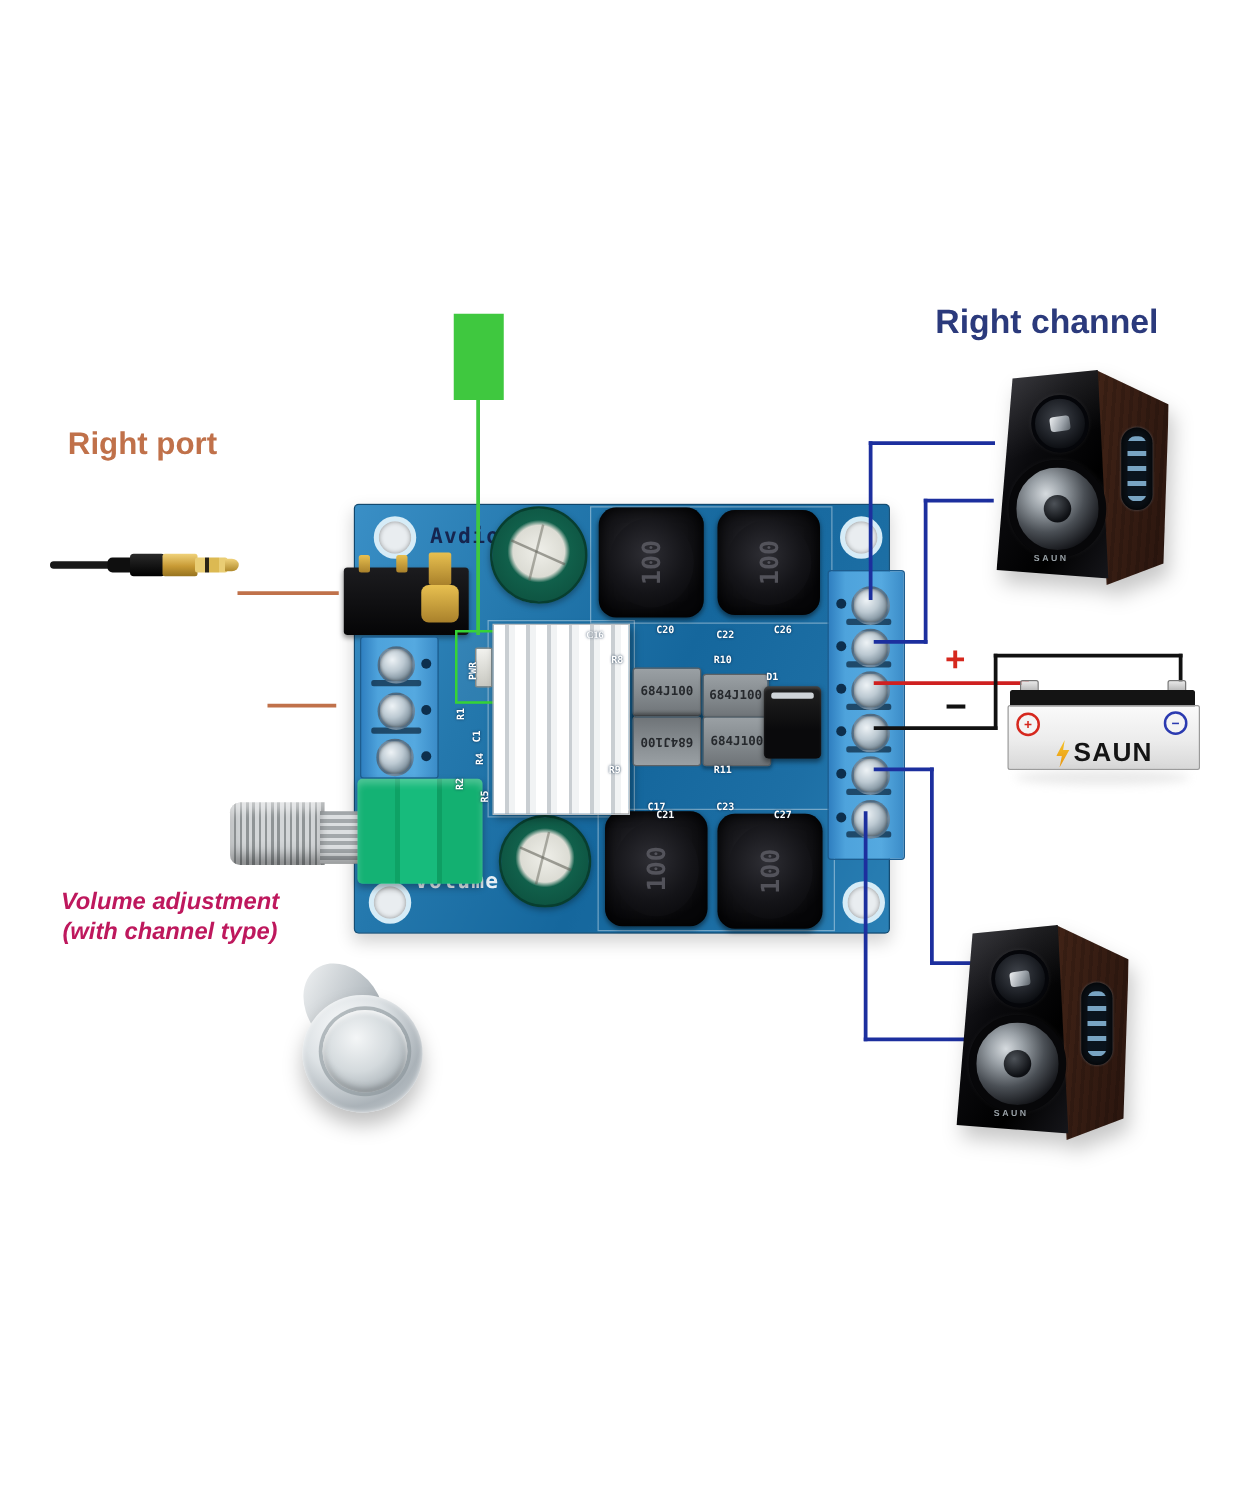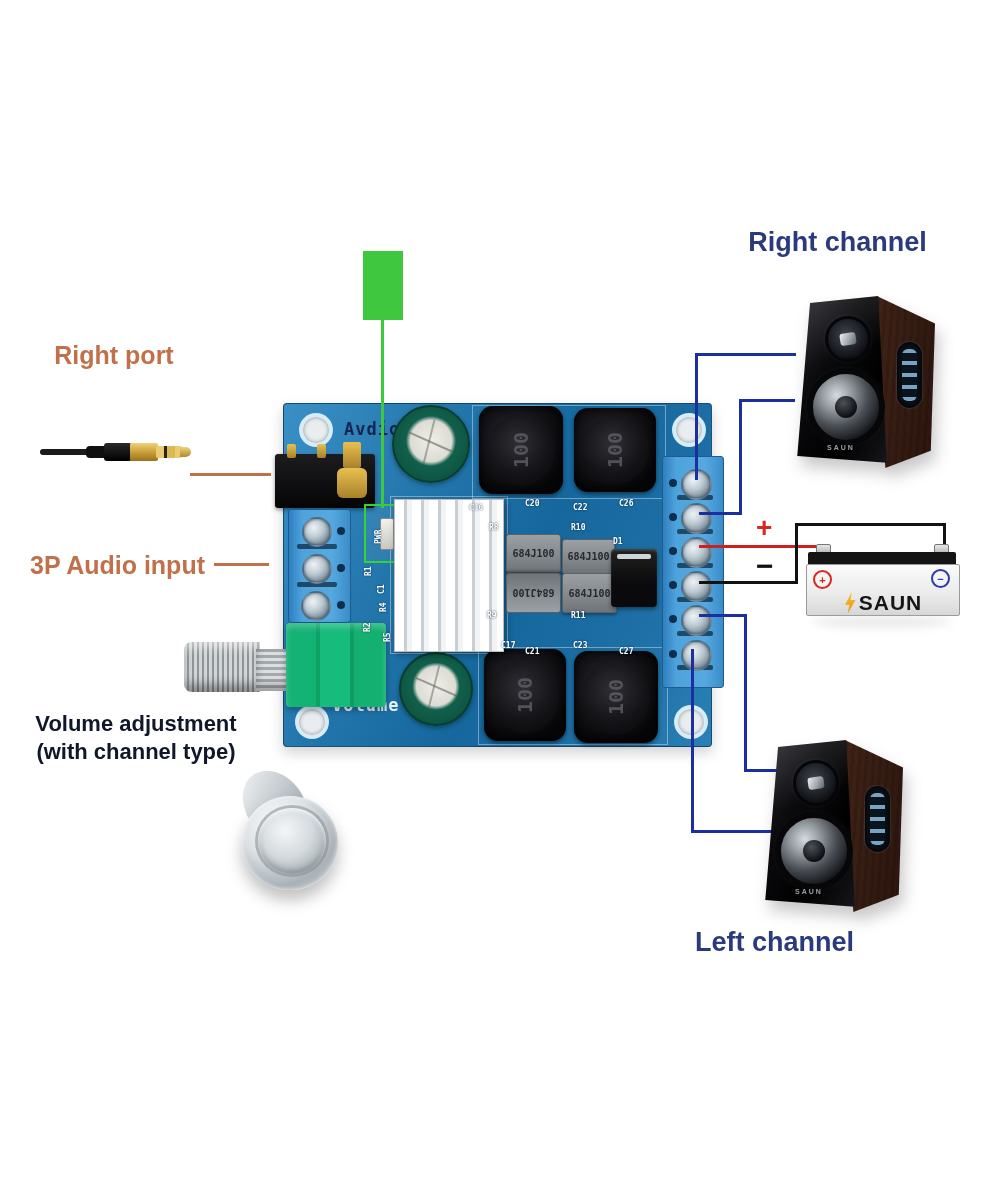--- a/index.html
+++ b/index.html
@@ -3,21 +3,21 @@
 <meta charset="utf-8">
 <style>
   html,body{margin:0;padding:0;background:#fff;}
   .canvas{position:relative;width:1000px;height:1200px;background:#fff;overflow:hidden;
           font-family:"Liberation Sans",sans-serif;}
   
   .ann{position:absolute;text-align:center;line-height:1.25;}
   .ann-green{color:#3fc83f;font-size:23px;font-weight:600;}
   .ann-navy{color:#2b3a7c;font-size:27px;font-weight:600;}
   .ann-orange{color:#c0714a;font-size:25px;font-weight:600;}
-  .ann-dark{color:#0f172a;font-size:22px;font-weight:600;}
+  .ann-dark{color:#be185d;font-size:19px;font-weight:600;font-style:italic;}
   .ann-red{color:#d6281e;font-size:25px;font-weight:600;}
   .plusminus{position:absolute;font-weight:700;line-height:1;}
   
   .wire{position:absolute;z-index:5;}
   .w-blue{background:#1c2f9e;}
   .w-green{background:#3fc83f;}
   .w-red{background:#cf2020;}
   .w-black{background:#111111;}
   .w-orange{background:#c0714a;}
   
@@ -139,30 +139,28 @@
         box-shadow:inset 0 2px 4px rgba(255,255,255,.9),inset 0 -3px 6px rgba(0,0,0,.25),0 0 0 3px rgba(130,140,146,.55);}
 </style>
 </head>
 <body>
 
 <div class="canvas">
 
   <div class="green-rect" style="left:363px;top:251px;width:40px;height:69px;"></div>
   <div class="ann ann-green" style="left:420px;top:257px;width:210px;">
   </div>
-  <div class="ann ann-navy" style="left:745px;top:226px;width:185px;">Right channel</div>
+  <div class="ann ann-navy" style="left:745px;top:241px;width:185px;">Right channel</div>
   <div class="ann ann-orange" style="left:28px;top:340px;width:172px;">
     <div>Right port</div>
   </div>
-  <div class="ann ann-orange" style="left:30px;top:550px;width:182px;text-align:left;">3P Audio input</div>
   <div class="ann ann-dark" style="left:25px;top:710px;width:222px;">
     <div>Volume adjustment</div>
     <div>(with channel type)</div>
   </div>
-  <div class="ann ann-navy" style="left:692px;top:926px;width:165px;">Left channel</div>
   <div class="plusminus" style="left:756px;top:514px;font-size:28px;color:#d6281e;">+</div>
   <div class="plusminus" style="left:756px;top:551px;font-size:30px;color:#111;">−</div>
 
   <div class="wire w-green" style="left:381px;top:320px;width:3px;height:188px;"></div>
   <div class="wire w-blue" style="left:695px;top:353px;width:3px;height:127px;"></div>
   <div class="wire w-blue" style="left:695px;top:353px;width:101px;height:3px;"></div>
   <div class="wire w-blue" style="left:699px;top:512px;width:43px;height:3px;"></div>
   <div class="wire w-blue" style="left:739px;top:399px;width:3px;height:116px;"></div>
   <div class="wire w-blue" style="left:739px;top:399px;width:56px;height:3px;"></div>
   <div class="wire w-red" style="left:699px;top:545px;width:124px;height:3px;"></div>
@@ -292,21 +290,21 @@
 
     <span class="ref" style="left:185px;top:99px;font-family:Liberation Serif, serif;">C16</span>
     <span class="ref" style="left:241px;top:95px;">C20</span>
     <span class="ref" style="left:289px;top:99px;">C22</span>
     <span class="ref" style="left:335px;top:95px;">C26</span>
     <span class="ref" style="left:205px;top:119px;">R8</span>
     <span class="ref" style="left:287px;top:119px;">R10</span>
     <span class="ref" style="left:329px;top:133px;">D1</span>
     <span class="ref" style="left:203px;top:207px;">R9</span>
     <span class="ref" style="left:287px;top:207px;text-align:right;">R11</span>
-    <span class="ref" style="left:185px;top:237px;padding-left:32px;">C17</span>
+    <span class="ref" style="left:202px;top:237px;padding-left:32px;">C17</span>
     <span class="ref" style="left:241px;top:243px;">C21</span>
     <span class="ref" style="left:289px;top:237px;">C23</span>
     <span class="ref" style="left:335px;top:243px;">C27</span>
     <span class="ref rot" style="left:80px;top:172px;">R1</span>
     <span class="ref rot" style="left:93px;top:190px;">C1</span>
     <span class="ref rot" style="left:95px;top:208px;">R4</span>
     <span class="ref rot" style="left:79px;top:228px;">R2</span>
     <span class="ref rot" style="left:99px;top:238px;">R5</span>
   </div>
 

